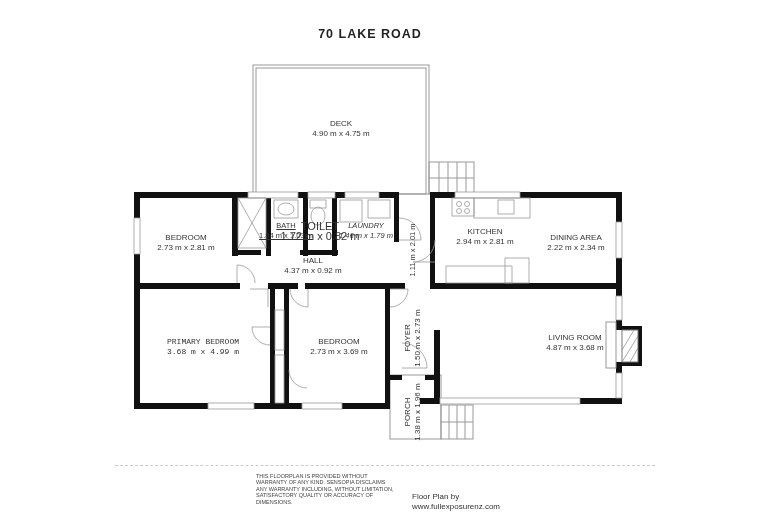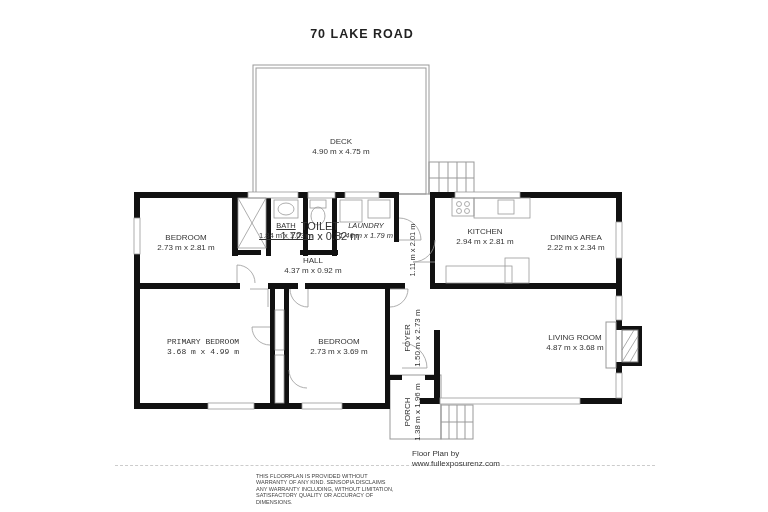--- a/index.html
+++ b/index.html
@@ -1,24 +1,24 @@
 <!DOCTYPE html>
 <html><head>
 <meta charset="utf-8">
 <style>
   html, body { margin:0; padding:0; background:#ffffff; }
   body { width:768px; height:512px; position:relative; overflow:hidden; font-family:"Liberation Sans", sans-serif; color:#333; }
-  #title { position:absolute; left:0; width:724px; top:27px; text-align:center; font-size:12.5px; font-weight:bold; letter-spacing:1px; color:#222; }
+  #title { position:absolute; left:8px; width:724px; top:27px; text-align:center; font-size:12.5px; font-weight:bold; letter-spacing:1px; color:#222; }
   svg#plan { position:absolute; left:0; top:0; }
   .lbl { position:absolute; text-align:center; font-size:8px; line-height:10px; color:#333; white-space:nowrap; transform:translate(-50%,-50%); }
   .lbl .nm { display:block; text-transform:uppercase; }
   .lbl.vert { transform:translate(-50%,-50%) rotate(-90deg); }
   #footer-line { position:absolute; left:115px; top:465px; width:540px; border-top:1px dashed #ccc; }
   #disclaimer { position:absolute; left:256px; top:473px; font-size:5.5px; line-height:6.4px; color:#444; width:140px; text-transform:uppercase; }
-  #credit { position:absolute; left:412px; top:449px; font-size:8px; line-height:10px; color:#333; }
+  #credit { position:absolute; left:412px; top:492px; font-size:8px; line-height:10px; color:#333; }
 </style>
 </head>
 <body>
 
 <div id="title">70 LAKE ROAD</div>
 
 <svg id="plan" width="768" height="512" viewBox="0 0 768 512">
 
   <g fill="none" stroke="#999" stroke-width="1">
     <rect x="253" y="65" width="176" height="129"></rect>
@@ -137,21 +137,21 @@
     <path d="M250 289 L268 289 L268 307"></path>
     <path d="M290 289 A 18 18 0 0 0 308 307 L308 289"></path>
     <path d="M270 345 A 18 18 0 0 1 252 327 L270 327"></path>
     <path d="M289 370 A 18 18 0 0 0 307 388"></path>
     <path d="M390 289 L408 289 A 18 18 0 0 1 390 307"></path>
     <path d="M402 343 A 25 25 0 0 1 427 368 L402 368"></path>
     <path d="M435 240 A 22 22 0 0 1 413 262 L435 262"></path>
   </g>
 </svg>
 
-<div class="lbl" style="left:341px;top:147px;">
+<div class="lbl" style="left:341px;top:129px;">
   <span class="nm">DECK</span>
   <span>4.90 m x 4.75 m</span>
 </div>
 <div class="lbl" style="left:186px;top:243px;">
   <span class="nm">BEDROOM</span>
   <span>2.73 m x 2.81 m</span>
 </div>
 <div class="lbl" style="left:286px;top:231px;font-size:7.5px;text-decoration:underline;">
   <span class="nm">BATH</span>
   <span>1.84 m x 1.03 m</span>

